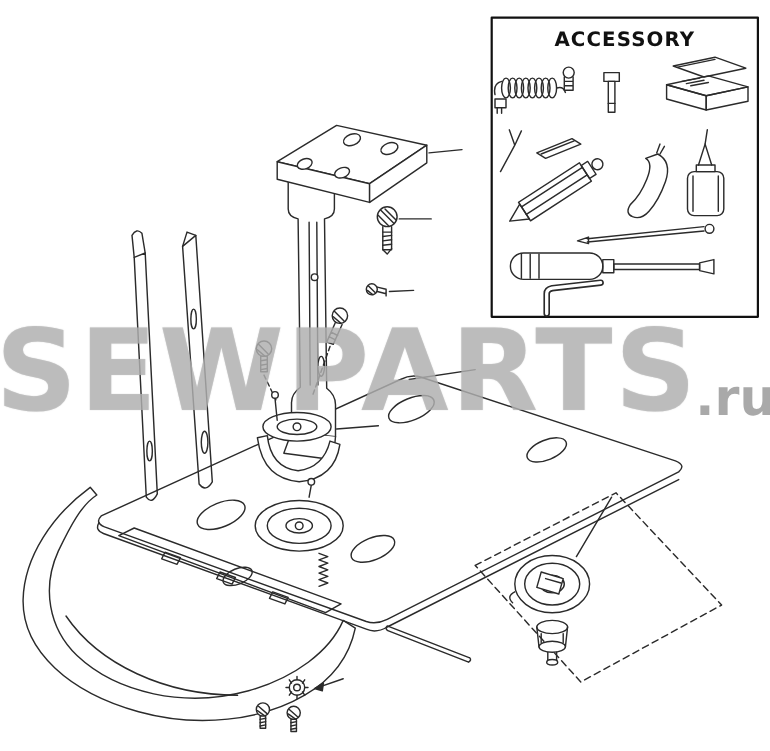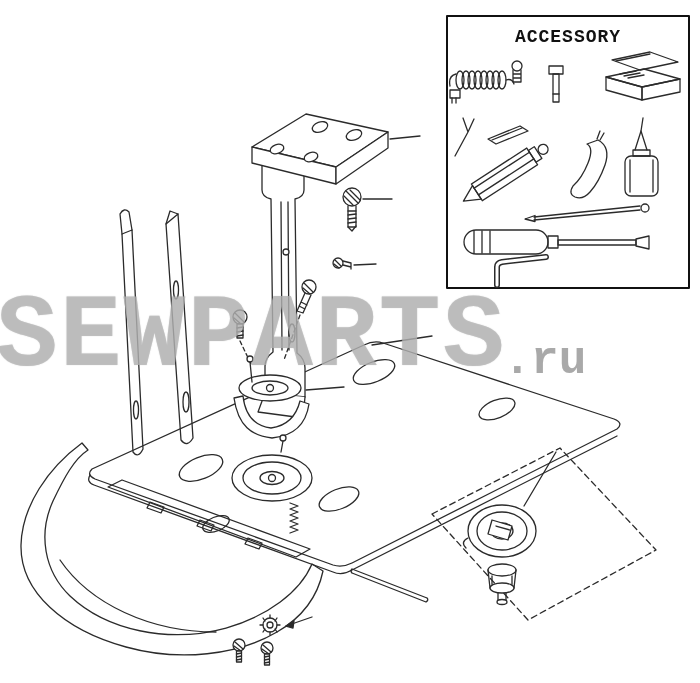--- a/index.html
+++ b/index.html
@@ -1,20 +1,20 @@
 <!DOCTYPE html>
 <html><head>
 <meta charset="utf-8">
 <style>
   html,body{margin:0;padding:0;}
   body{
     width:700px;height:683px;position:relative;background:#ffffff;overflow:hidden;
     font-family:"DejaVu Sans", sans-serif;
   }
-  .stage{position:absolute;left:0;top:0;width:700px;height:683px;font-family:Liberation Mono, monospace;}
+  .stage{position:absolute;left:0;top:0;width:700px;height:683px;}
   svg{position:absolute;left:0;top:0;}
   .watermark{
     position:absolute;left:-4px;top:266px;width:704px;height:120px;
     display:flex;align-items:flex-end;pointer-events:none;z-index:5;
     white-space:nowrap;
   }
   .wm-main{
     font-weight:bold;font-size:103px;line-height:0.92;letter-spacing:2px;
     color:rgba(183,183,183,0.66);
     text-shadow:0 0 1px rgba(140,140,140,0.5);

